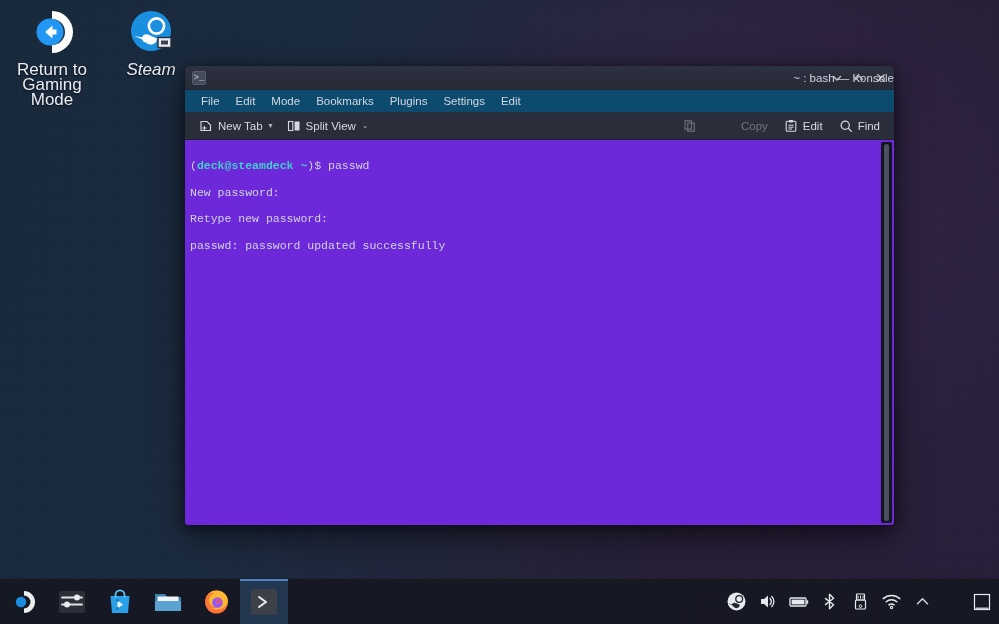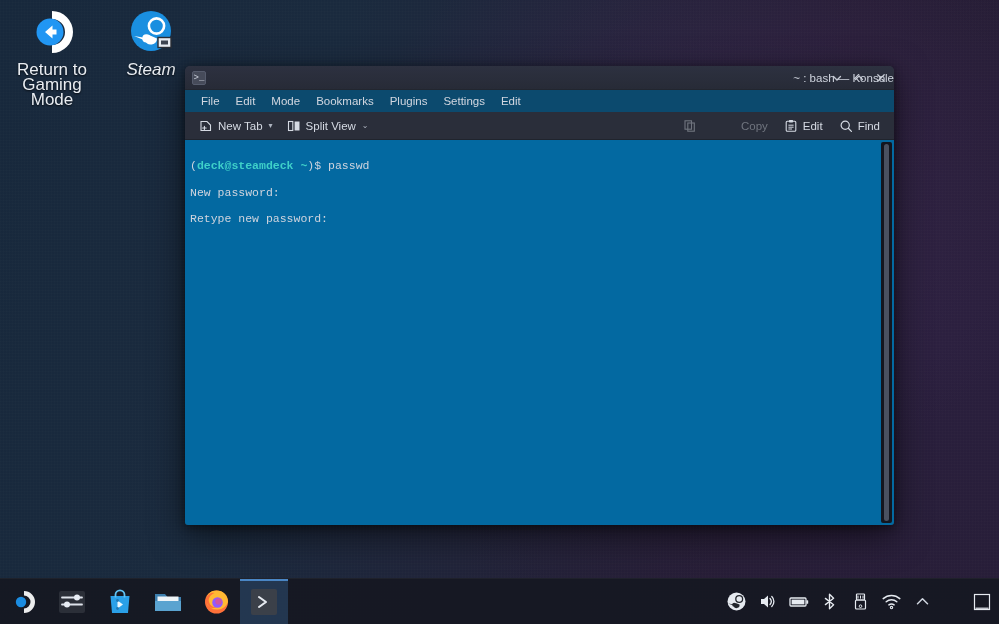--- a/index.html
+++ b/index.html
@@ -95,21 +95,21 @@
     font-size:11.5px; color:#d5dae3; padding:3px 6px; border-radius:3px; cursor:pointer;
   }
   .tb-btn.disabled { color:#70757f; cursor:default;gap:44px; }
   .tb-ico { width:14px;height:14px;display:flex;align-items:center;justify-content:center; }
   .tb-caret { font-size:8px; color:#aeb4c0; margin-left:1px; }
   #toolbar-right { margin-left:auto; display:flex; align-items:center; gap:4px; }
 
   
   #terminal {
     flex:1 1 auto; position:relative;
-    background:#0369a1;
+    background:#6d28d9;
     padding:6px 0 0 3px;
     overflow:hidden;
   }
   #term-lines {
     font-family:"Liberation Mono","DejaVu Sans Mono",monospace;
     font-size:11.5px; line-height:13.3px;
     color:#cfd4de; white-space:pre;
     padding-left:2px;
   }
   .c-prompt { color:#3fd0c9; font-weight:bold; }
@@ -281,20 +281,21 @@
         <span>Find</span>
       </div>
     </div>
   </div>
 
   <div id="terminal">
     <div id="term-lines">
 <div><span class="c-paren">(</span><span class="c-prompt">deck@steamdeck</span> <span class="c-tilde">~</span><span class="c-paren">)</span><span class="c-paren">$</span> <span class="c-cmd">passwd</span></div>
 <div>New password:</div>
 <div>Retype new password:</div>
+<div>passwd: password updated successfully</div>
     </div>
     <div id="term-scroll">
       <div id="term-thumb"></div>
     </div>
   </div>
 </div>
 
 <div id="taskbar">
 
   <div id="tasks-left">

